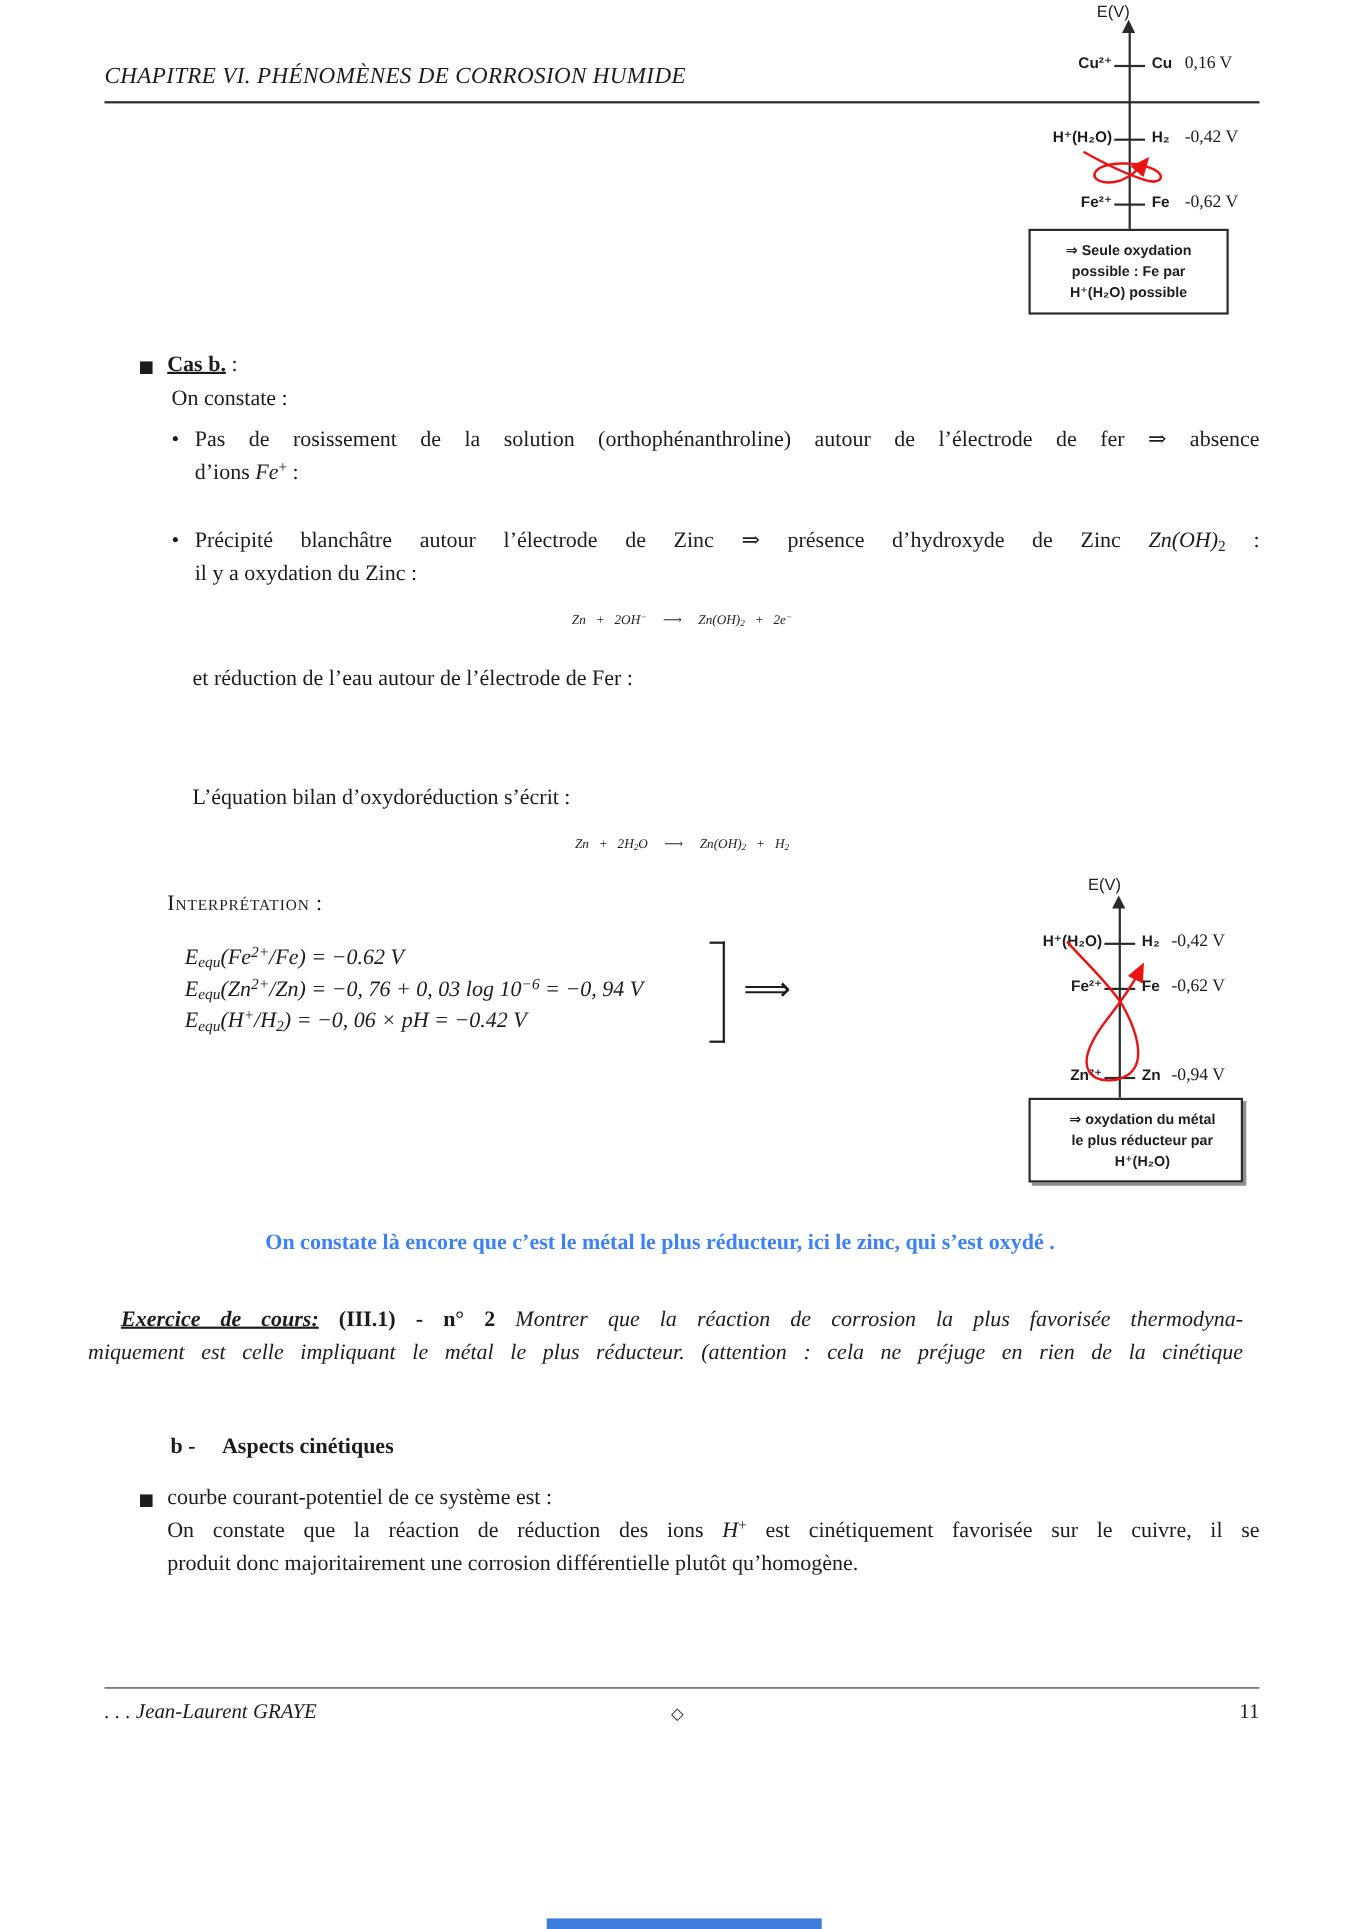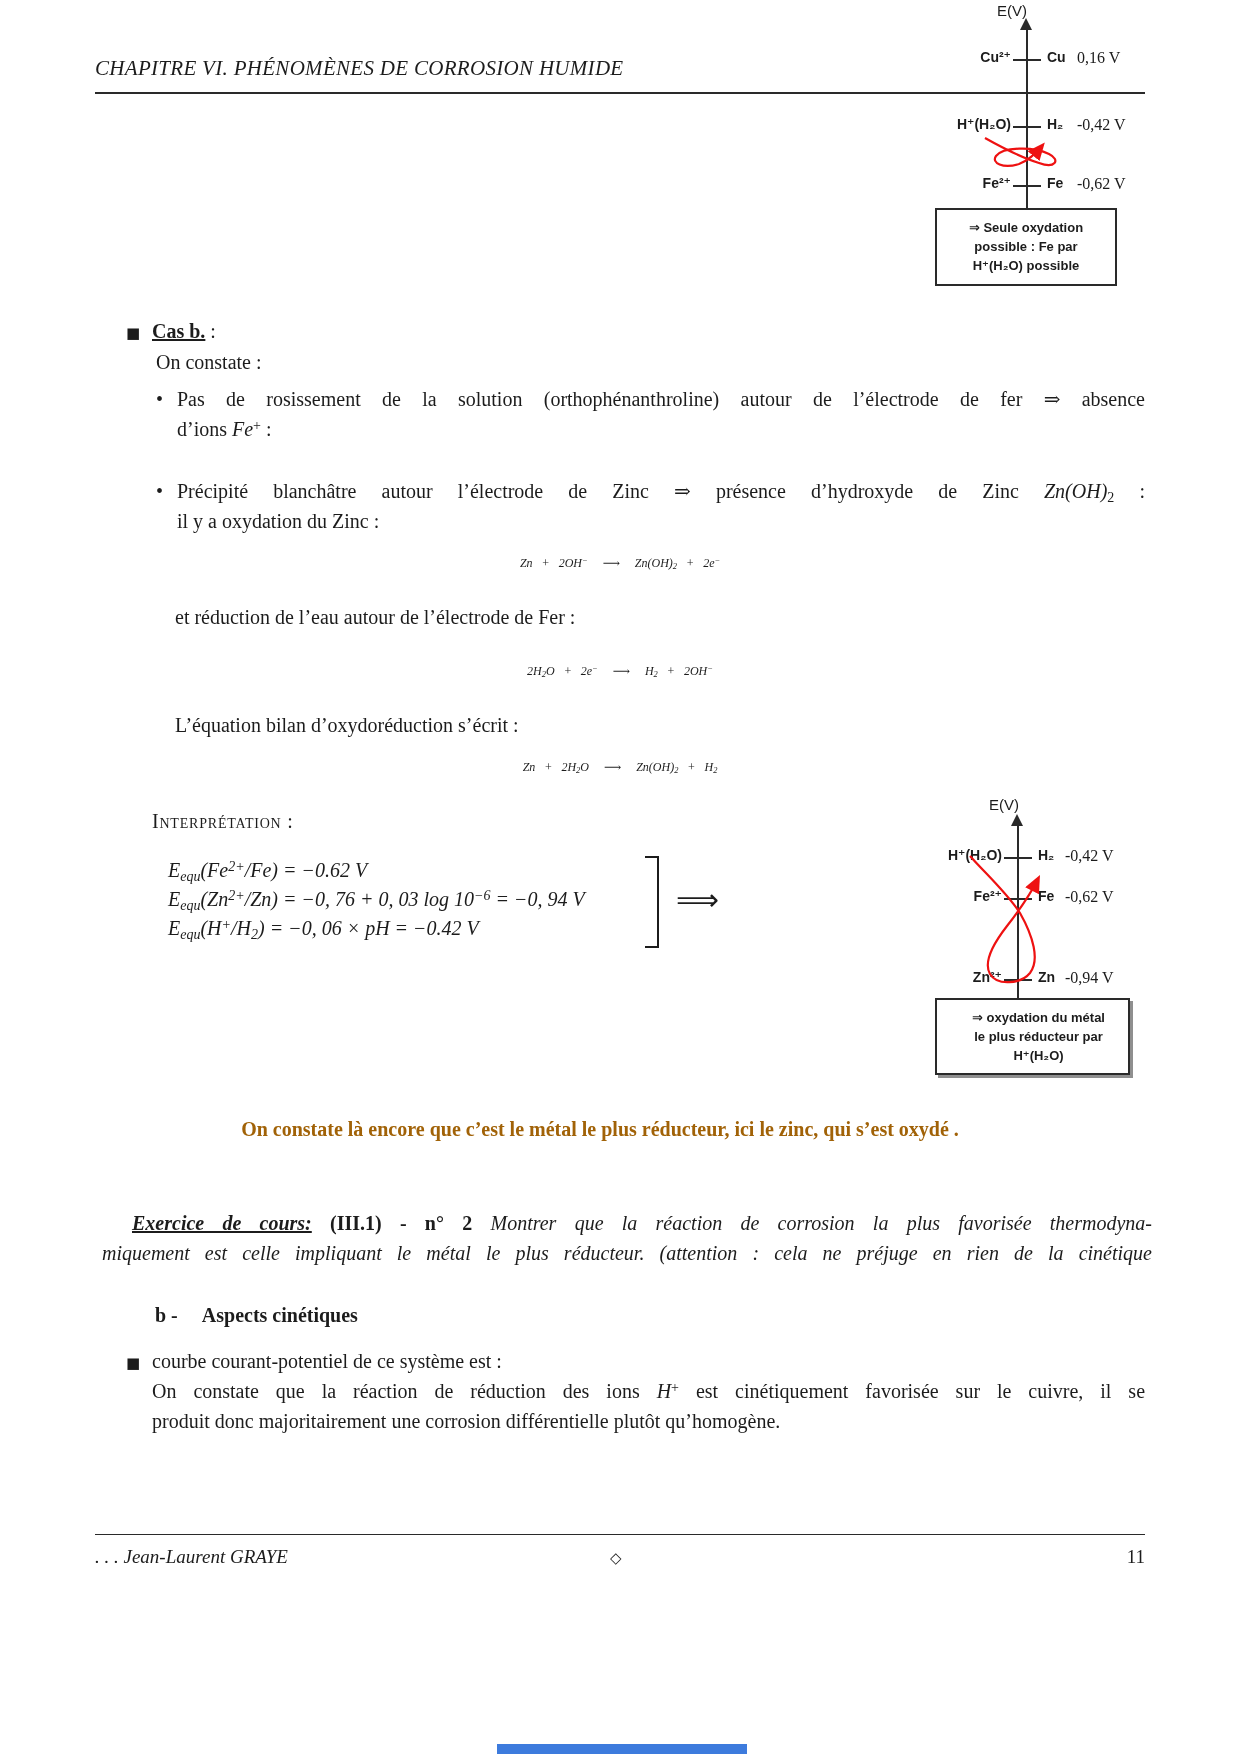--- a/index.html
+++ b/index.html
@@ -112,21 +112,20 @@
   </div>
 
   <div class="abs body-text" style="left:177px;top:476px;width:968px;">
     <span class="bullet-glyph">•</span>
     <div class="jline"><span>Précipité blanchâtre autour l’électrode de Zinc ⇒ présence d’hydroxyde de Zinc </span><span style="font-style: italic;">Zn(OH)</span><sub>2</sub><span> :</span></div>
     <div>il y a oxydation du Zinc :</div>
   </div>
 
   <div class="abs equation" style="left:95px;top:556px;width:1050px;"><span>Zn   +   2OH</span><sup>−</sup><span>     ⟶     Zn(OH)</span><sub>2</sub><span>   +   2e</span><sup>−</sup></div>
   <div class="abs body-text" style="left:175px;top:602px;">et réduction de l’eau autour de l’électrode de Fer :</div>
-  <div class="abs equation" style="left:95px;top:664px;width:1050px;"><span>2H</span><sub>2</sub><span>O   +   2e</span><sup>−</sup><span>     ⟶     H</span><sub>2</sub><span>   +   2OH</span><sup>−</sup></div>
   <div class="abs body-text" style="left:175px;top:710px;">L’équation bilan d’oxydoréduction s’écrit :</div>
   <div class="abs equation" style="left:95px;top:760px;width:1050px;"><span>Zn   +   2H</span><sub>2</sub><span>O     ⟶     Zn(OH)</span><sub>2</sub><span>   +   H</span><sub>2</sub></div>
 
   <div class="abs interp-head" style="left:152px;top:810px;">Interprétation :</div>
   <div class="abs eequ" style="left:168px;top:856px;">
     <div><span>E</span><sub>equ</sub><span>(Fe</span><sup>2+</sup><span>/Fe) = −0.62 V</span></div>
     <div><span>E</span><sub>equ</sub><span>(Zn</span><sup>2+</sup><span>/Zn) = −0, 76 + 0, 03 log 10</span><sup>−6</sup><span> = −0, 94 V</span></div>
     <div><span>E</span><sub>equ</sub><span>(H</span><sup>+</sup><span>/H</span><sub>2</sub><span>) = −0, 06 × pH = −0.42 V</span></div>
   </div>
   <div class="abs bracket" style="left:645px;top:856px;height:88px;"></div>
@@ -162,23 +161,23 @@
         </defs>
       <path d="M 85 68 C 100 85, 122 105, 135 125 C 148 148, 155 172, 145 185 C 136 196, 112 198, 105 186 C 98 174, 108 156, 122 138 C 136 120, 147 103, 153 91" fill="none" stroke="#ee1111" stroke-width="2.2" marker-end="url(#arrow2)"></path>
     </svg>
     <div class="note-box shadowed" style="left:50px;top:210px;width:179px;height:65px;">
       <div>⇒ oxydation du métal</div>
       <div>le plus réducteur par</div>
       <div>H⁺(H₂O)</div>
     </div>
   </div>
 
-  <div class="abs conclusion" style="left:150px;top:1118px;width:900px;color:#a16207;">On constate là encore que c’est le métal le plus réducteur, ici le zinc, qui s’est oxydé .</div>
-
-  <div class="abs body-text" style="left:102px;top:1184px;width:1050px;margin-top:24px;">
+  <div class="abs conclusion" style="left:150px;top:1118px;width:900px;color:#3b82f6;">On constate là encore que c’est le métal le plus réducteur, ici le zinc, qui s’est oxydé .</div>
+
+  <div class="abs body-text" style="left:80px;top:1184px;width:1050px;">
     <div class="jline"><span style="display:inline-block;width:30px;"></span><span class="ex-label">Exercice de cours:</span><span>  </span><span class="ex-ref">(III.1) - n° 2</span><span>  </span><span class="ex-body">Montrer que la réaction de corrosion la plus favorisée thermodyna-</span></div>
     <div class="jline ex-body">miquement est celle impliquant le métal le plus réducteur. (attention : cela ne préjuge en rien de la cinétique</div>
   </div>
 
   <div class="abs section-head" style="left:155px;top:1304px;">
     <span class="idx">b -</span><span>Aspects cinétiques</span>
   </div>
 
   <div class="abs body-text" style="left:152px;top:1346px;width:993px;">
     <span class="sq-marker">■</span>

